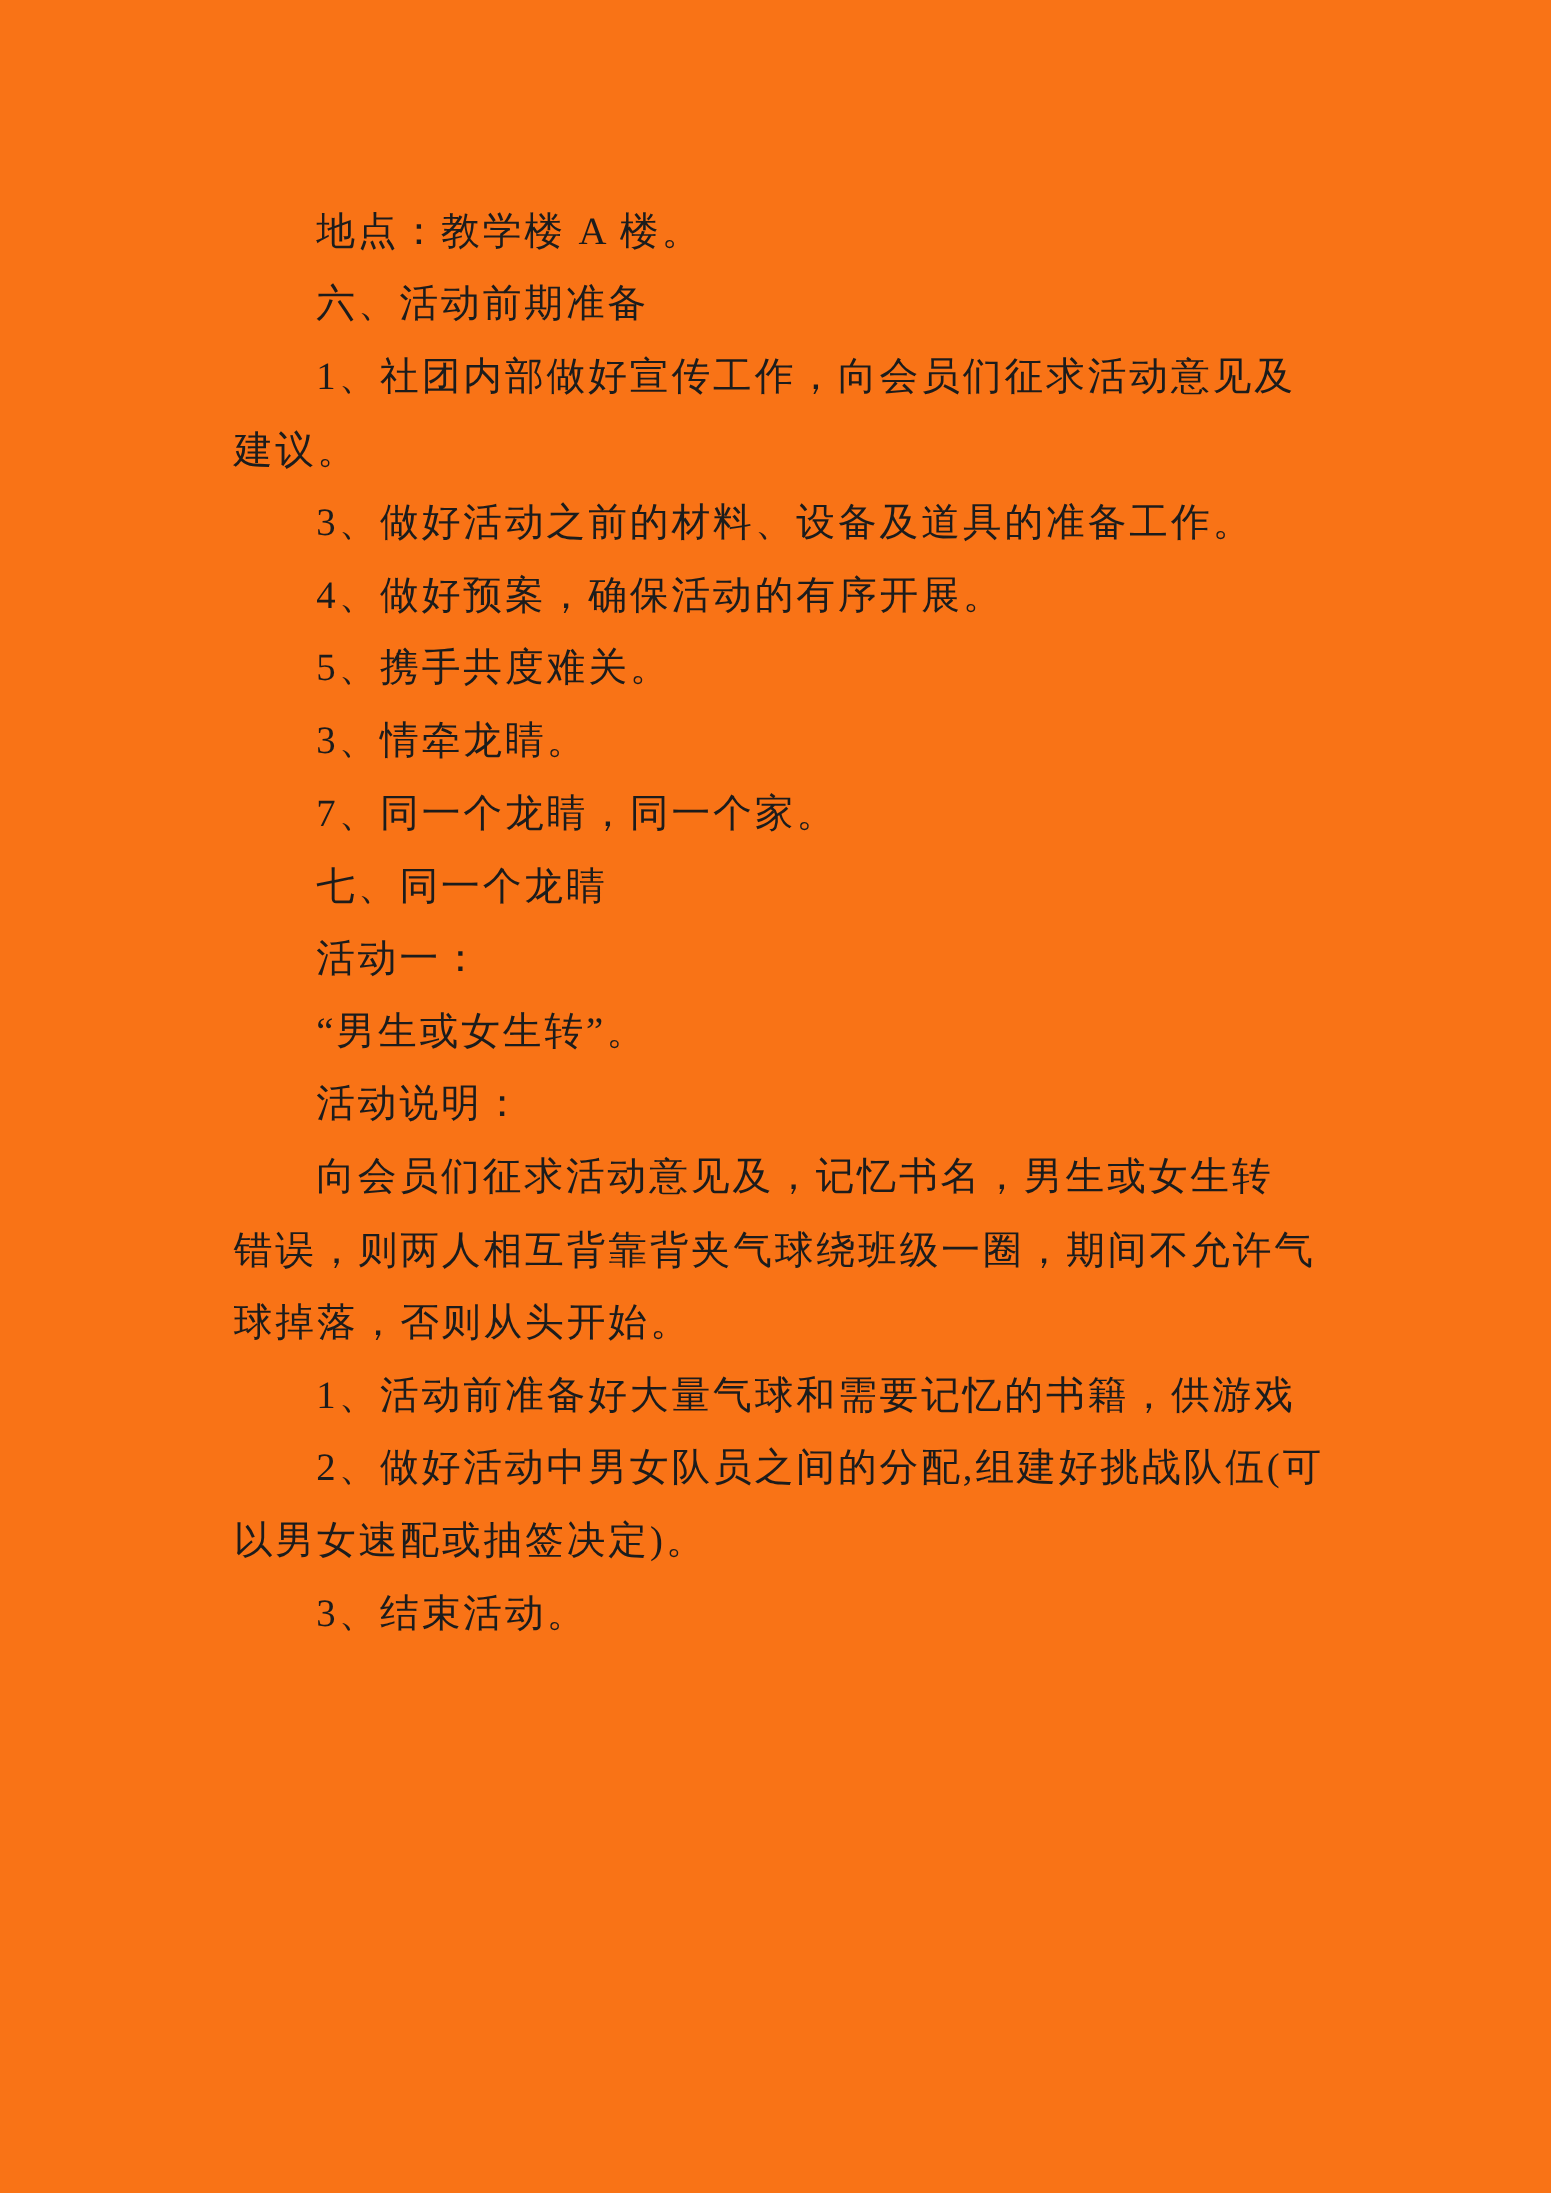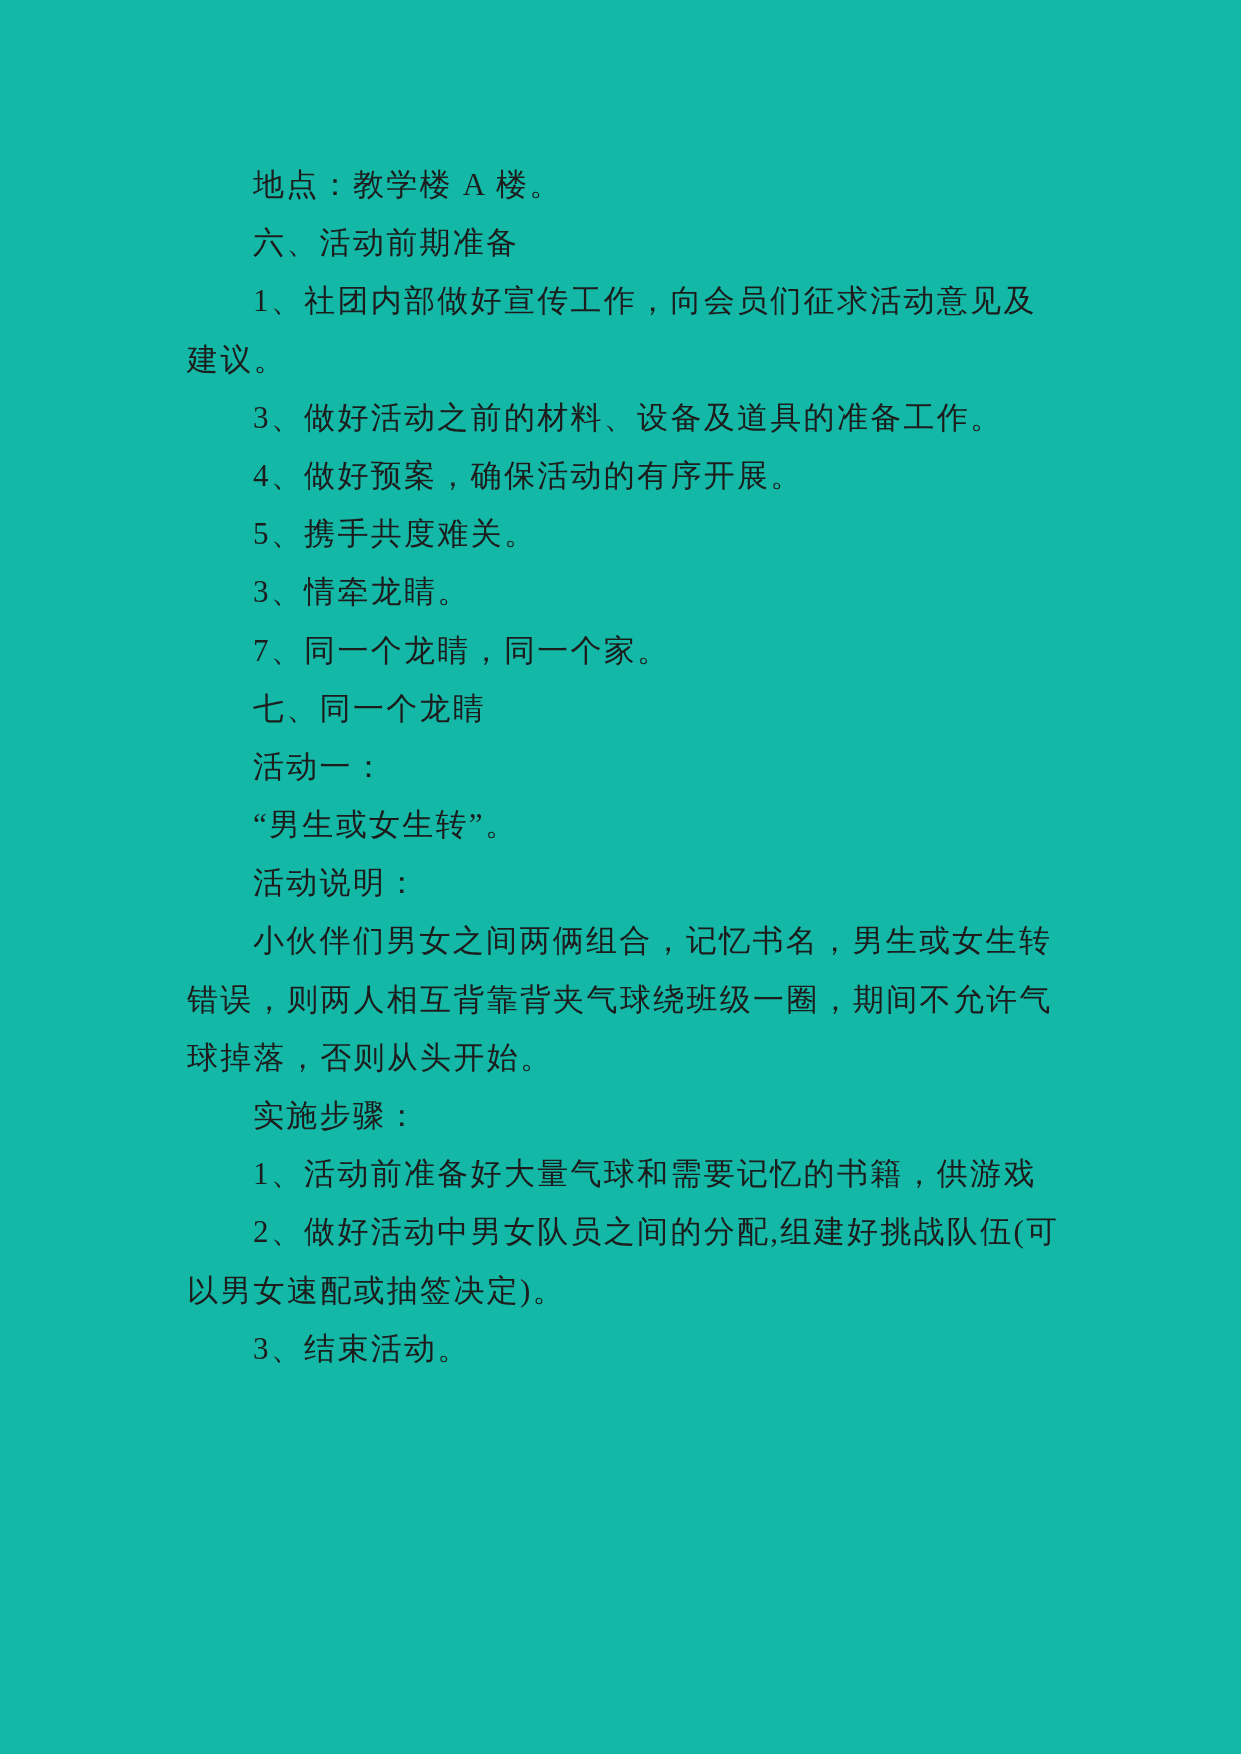--- a/index.html
+++ b/index.html
@@ -34,37 +34,36 @@
     height: 58.2px;
     white-space: nowrap;
   }
   .line.indent {
     text-indent: 66px;
   }
 </style>
 </head>
 <body>
 
-<div class="page" style="background: #14b8a6;">
+<div class="page" style="background: #f97316;">
   <div class="doc" style="color: rgb(28, 28, 28);">
       <div class="line indent">地点：教学楼 A 楼。</div>
       <div class="line indent">六、活动前期准备</div>
       <div class="line indent">1、社团内部做好宣传工作，向会员们征求活动意见及</div>
       <div class="line">建议。</div>
       <div class="line indent">3、做好活动之前的材料、设备及道具的准备工作。</div>
       <div class="line indent">4、做好预案，确保活动的有序开展。</div>
       <div class="line indent">5、携手共度难关。</div>
       <div class="line indent">3、情牵龙睛。</div>
       <div class="line indent">7、同一个龙睛，同一个家。</div>
       <div class="line indent">七、同一个龙睛</div>
       <div class="line indent">活动一：</div>
       <div class="line indent">“男生或女生转”。</div>
       <div class="line indent">活动说明：</div>
-      <div class="line indent">小伙伴们男女之间两俩组合，记忆书名，男生或女生转</div>
+      <div class="line indent">向会员们征求活动意见及，记忆书名，男生或女生转</div>
       <div class="line">错误，则两人相互背靠背夹气球绕班级一圈，期间不允许气</div>
       <div class="line">球掉落，否则从头开始。</div>
-      <div class="line indent">实施步骤：</div>
       <div class="line indent">1、活动前准备好大量气球和需要记忆的书籍，供游戏</div>
       <div class="line indent">2、做好活动中男女队员之间的分配,组建好挑战队伍(可</div>
       <div class="line">以男女速配或抽签决定)。</div>
       <div class="line indent">3、结束活动。</div>
     </div>
 </div>
 
 </body></html>

